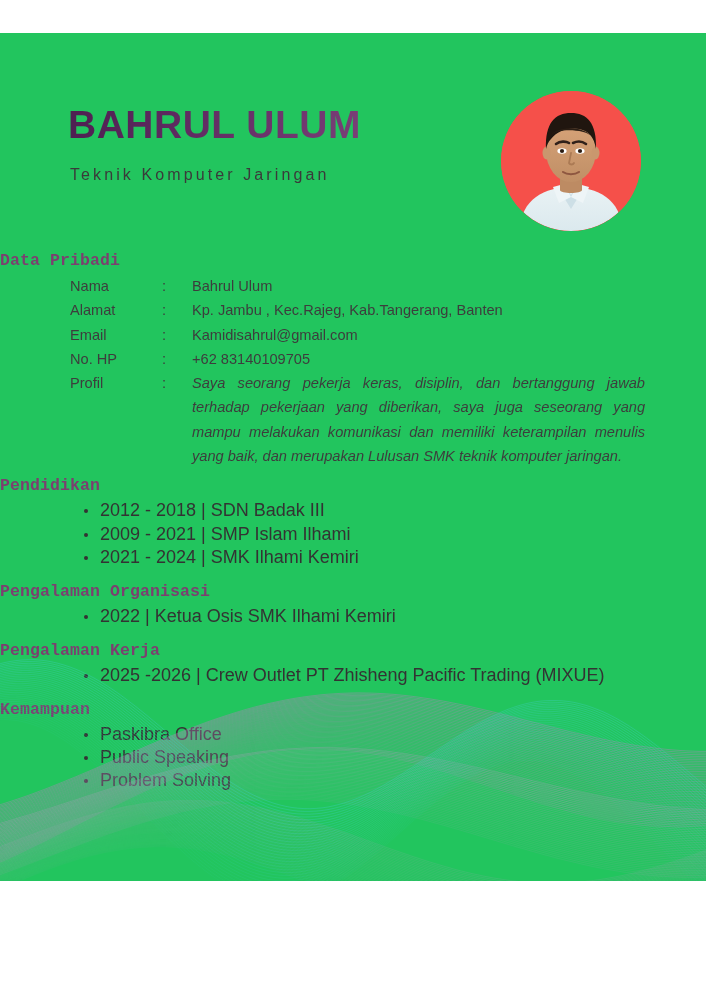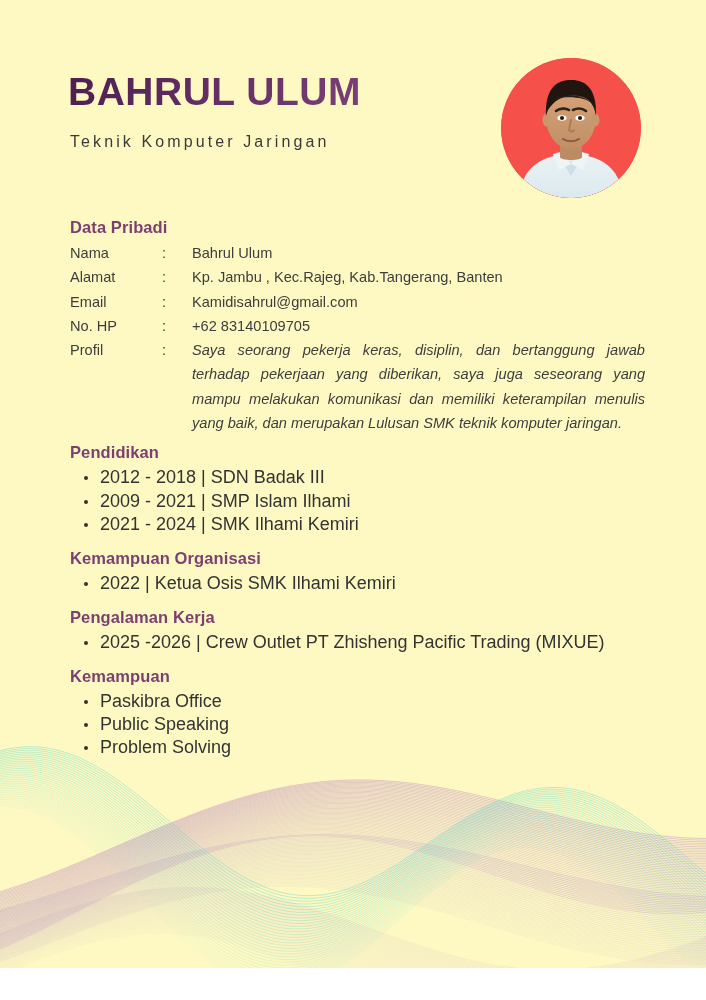--- a/index.html
+++ b/index.html
@@ -3,25 +3,26 @@
 <meta charset="utf-8">
 <style>
   html, body {
     margin: 0;
     padding: 0;
     background: #ffffff;
   }
   #page {
     position: relative;
     width: 706px;
-    height: 968px;
-    background: #fef9c3;
+    height: 848px;
+    background: #22c55e;
     overflow: hidden;
     font-family: "Liberation Sans", sans-serif;
     color: #3b3b3b;
+    margin-top: 33px;
   }
 
   
   .header {
     position: absolute;
     left: 0;
     top: 0;
     width: 706px;
     height: 215px;
   }
@@ -68,22 +69,22 @@
     position: absolute;
     left: 0;
     top: 218px;
     width: 706px;
   }
   .section-heading {
     font-size: 16.5px;
     font-weight: bold;
     color: #7c3f70;
     margin: 0 0 4px 0;
-    padding-left: 70px;
     letter-spacing: 0.1px;
+    font-family: Liberation Mono, monospace;
   }
 
   
   .pd-table {
     border-collapse: collapse;
     margin-left: 70px;
     width: 575px;
   }
   .pd-table td {
     vertical-align: top;
@@ -240,21 +241,21 @@
     <div class="blk sp-pendidikan">
       <div class="section-heading">Pendidikan</div>
       <ul class="bullets">
         <li>2012 - 2018 | SDN Badak III</li>
         <li>2009 - 2021 | SMP Islam Ilhami</li>
         <li>2021 - 2024 | SMK Ilhami Kemiri</li>
       </ul>
     </div>
 
     <div class="blk sp-org">
-      <div class="section-heading">Kemampuan Organisasi</div>
+      <div class="section-heading">Pengalaman Organisasi</div>
       <ul class="bullets">
         <li>2022  | Ketua Osis SMK Ilhami Kemiri</li>
       </ul>
     </div>
 
     <div class="blk sp-kerja">
       <div class="section-heading">Pengalaman Kerja</div>
       <ul class="bullets">
         <li>2025 -2026  | Crew Outlet PT Zhisheng Pacific Trading (MIXUE)</li>
       </ul>

